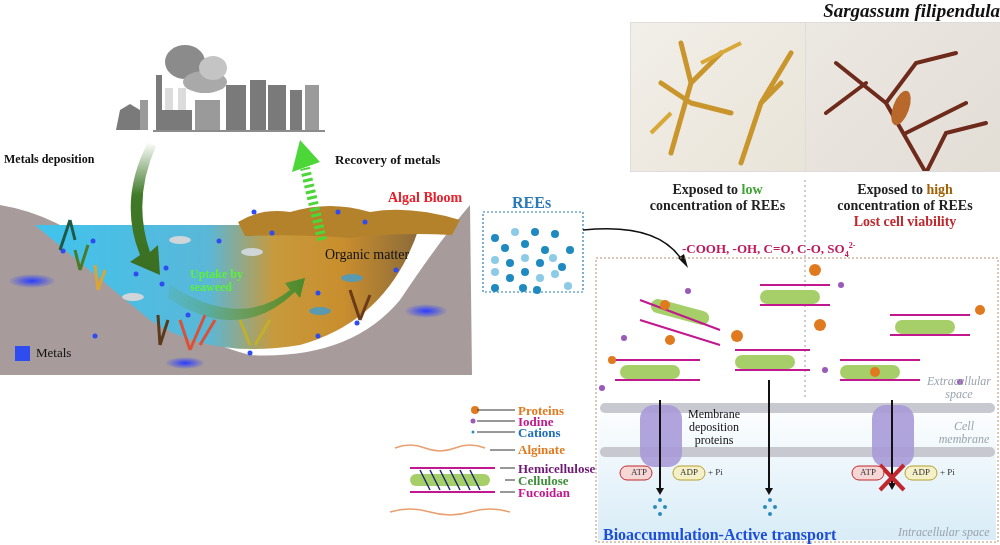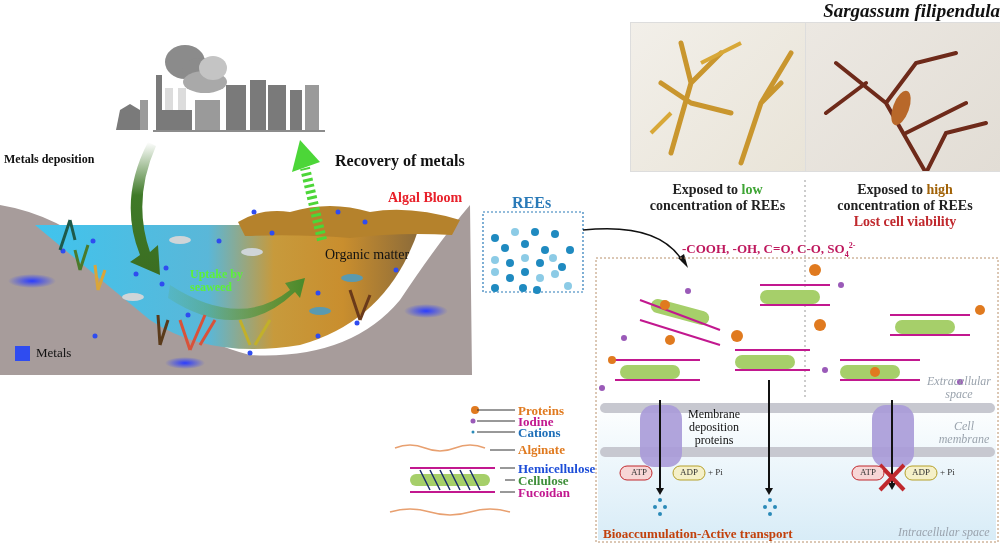--- a/index.html
+++ b/index.html
@@ -243,21 +243,21 @@
       <circle cx="540" cy="278" r="4" fill="#8ccbe6"></circle>
       <circle cx="555" cy="274" r="4" fill="#8ccbe6"></circle>
       <circle cx="495" cy="288" r="4" fill="#1f8ac0"></circle>
       <circle cx="523" cy="288" r="4" fill="#1f8ac0"></circle>
       <circle cx="537" cy="290" r="4" fill="#1f8ac0"></circle>
       <circle cx="568" cy="286" r="4" fill="#8ccbe6"></circle>
     </svg>
   </div>
 
 <div class="abs lbl" style="left:4px;top:152px;font-size:12px;color:#111;">Metals deposition</div>
-<div class="abs lbl" style="left:335px;top:152px;font-size:16px;color:#111;">Recovery of metals</div>
+<div class="abs lbl" style="left:335px;top:152px;font-size:13px;color:#111;">Recovery of metals</div>
 <div class="abs lbl" style="left:388px;top:190px;font-size:14px;color:#e8202a;">Algal Bloom</div>
 <div class="abs" style="left:325px;top:247px;font-size:14px;color:#111;font-family:'Liberation Serif',serif;">Organic matter</div>
 <div class="abs lbl" style="left:190px;top:268px;font-size:12px;line-height:13px;color:#5df03a;text-align:left;width:80px;">
   <div>Uptake by</div>
   <div>seaweed</div>
 </div>
 <div class="abs" style="left:36px;top:345px;font-size:13px;color:#111;">Metals</div>
 
 <div class="abs lbl" style="left:512px;top:194px;font-size:16px;color:#2a7ab8;">REEs</div>
 
@@ -285,21 +285,21 @@
   <div style="color:#c0282d;">Lost cell viability</div>
 </div>
 
 <div class="abs lbl" style="left:682px;top:241px;font-size:13px;color:#be185d;"><span>-COOH, -OH, C=O, C-O, SO</span><sub style="font-size:8px;">4</sub><sup style="font-size:8px;">2-</sup></div>
 
 <div id="legend-labels">
     <div class="legend-item" style="left: 518px; top: 404px; color: rgb(224, 122, 31);">Proteins</div>
     <div class="legend-item" style="left: 518px; top: 415px; color: rgb(194, 24, 143);">Iodine</div>
     <div class="legend-item" style="left: 518px; top: 426px; color: rgb(31, 111, 184);">Cations</div>
     <div class="legend-item" style="left: 518px; top: 443px; color: rgb(224, 122, 31);">Alginate</div>
-    <div class="legend-item" style="left: 518px; top: 462px; color: #1d4ed8; text-align: center;">Hemicellulose</div>
+    <div class="legend-item" style="left: 518px; top: 462px; color: #701a75; text-align: center;">Hemicellulose</div>
     <div class="legend-item" style="left: 518px; top: 474px; color: rgb(63, 143, 58);">Cellulose</div>
     <div class="legend-item" style="left: 518px; top: 486px; color: rgb(194, 24, 143);">Fucoidan</div>
   </div>
 
 <div class="abs" style="left:688px;top:408px;font-size:12px;line-height:13px;text-align:center;color:#111;">
   <div>Membrane</div>
   <div>deposition</div>
   <div>proteins</div>
 </div>
 <div class="abs" style="left:920px;top:375px;font-size:12px;line-height:13px;text-align:center;font-style:italic;color:#9aa3ad;width:78px;">
@@ -312,13 +312,13 @@
 </div>
 <div class="abs" style="left:898px;top:525px;font-size:12px;font-style:italic;color:#9aa3ad;">Intracellular space</div>
 
 <div class="abs" style="left:626px;top:467px;font-size:9px;color:#333;width:26px;text-align:center;">ATP</div>
 <div class="abs" style="left:675px;top:467px;font-size:9px;color:#333;width:28px;text-align:center;">ADP</div>
 <div class="abs" style="left:708px;top:467px;font-size:9px;color:#333;">+ Pi</div>
 <div class="abs" style="left:855px;top:467px;font-size:9px;color:#333;width:26px;text-align:center;">ATP</div>
 <div class="abs" style="left:907px;top:467px;font-size:9px;color:#333;width:28px;text-align:center;">ADP</div>
 <div class="abs" style="left:940px;top:467px;font-size:9px;color:#333;">+ Pi</div>
 
-<div class="abs lbl" style="left:603px;top:526px;font-size:13px;color:#c2410c;">Bioaccumulation-Active transport</div>
+<div class="abs lbl" style="left:603px;top:526px;font-size:16px;color:#1d4ed8;">Bioaccumulation-Active transport</div>
 
 </body></html>

